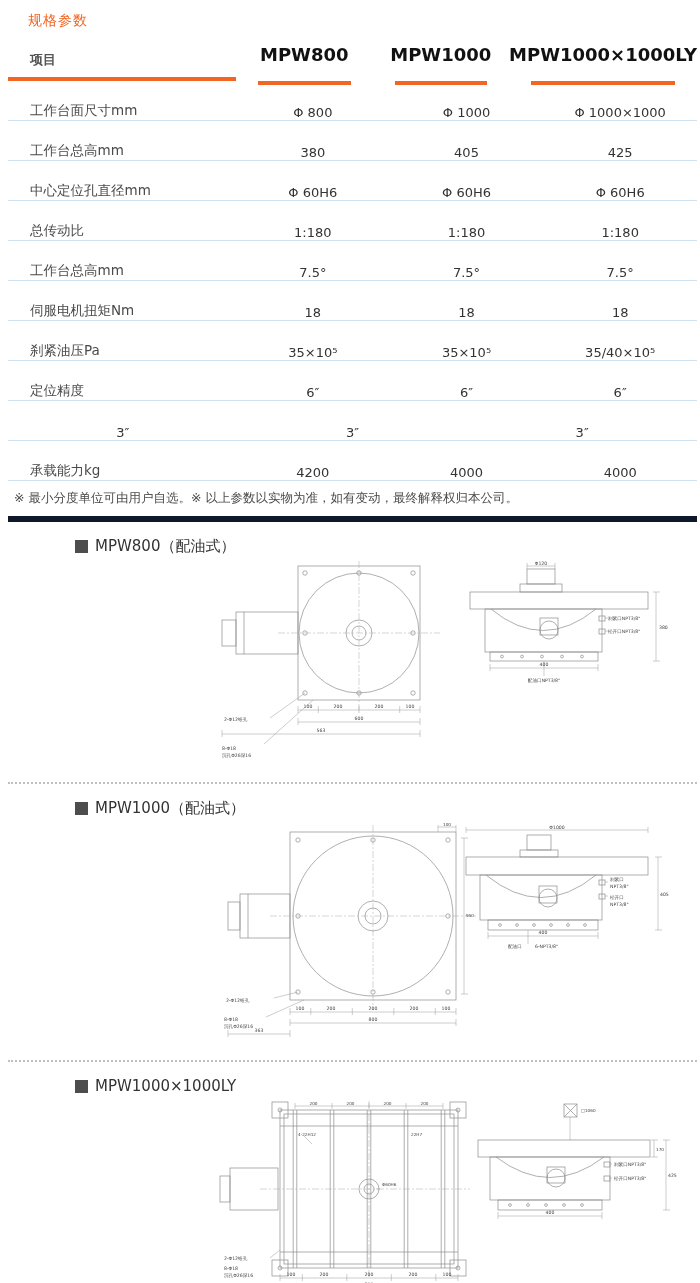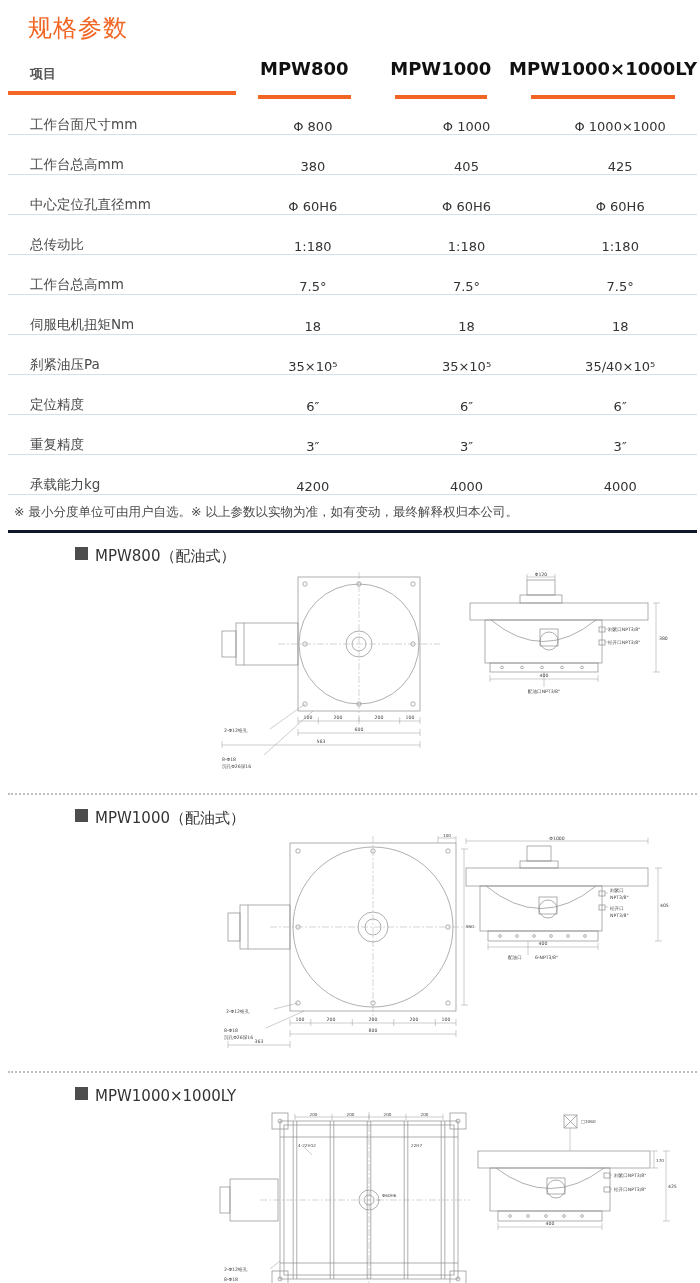--- a/index.html
+++ b/index.html
@@ -5,21 +5,21 @@
   * { margin:0; padding:0; box-sizing:border-box; }
   html,body { background:#fff; }
   body {
     width:700px; height:1283px; overflow:hidden;
     font-family:"DejaVu Sans", sans-serif; color:#333;
     position:relative;
   }
   .page { padding:8px 3px 0 8px; }
 
   .page-title {
-    font-size:24px; color:#f26522; margin:4px 0 14px 20px; font-weight:500;
+    font-size:14px; color:#f26522; margin:4px 0 14px 20px; font-weight:500;
     letter-spacing:1px;
   }
 
   
   .spec-table { width:100%; }
   .thead { display:flex; align-items:flex-end; }
   .thead .cell-label {
     width:228px; font-size:13px; color:#555;
     border-bottom:4px solid #f26522; padding:0 0 8px 22px;font-weight:bold;
   }
@@ -33,26 +33,26 @@
   }
   .trow {
     display:flex; align-items:flex-end; height:40px;
     border-bottom:1px solid #cfe2f1; font-size:13px;
   }
   .trow .cell-label { width:228px; padding-left:22px; color:#4a4a4a; font-size:13.5px; }
   .trow .cell-val { flex:1; text-align:center; color:#333;margin-top:44px; }
 
   .note-bar {
     font-size:12.5px; color:#4a4a4a; padding:9px 0 9px 6px;
-    border-bottom:3px solid #0f172a;
+    border-bottom:6px solid #0f172a;
   }
 
   
   .section { margin-top:14px; }
-  .section-header { display:flex; margin-left:20px; height:20px;padding-left:47px; }
+  .section-header { display:flex; align-items:center; margin-left:20px; height:20px;padding-left:47px; }
   .section-bullet { width:13px; height:13px; background:#4d4d4d; margin-right:7px; }
   .section-title { font-size:15px; color:#333; }
 
   .drawing { display:block; margin-top:4px; }
   .drawing text { font-size:4.6px; fill:#444; }
   .drawing text.sm { font-size:4.2px; }
   .drawing .ln { stroke:#8c8c8c; stroke-width:0.7; fill:none; }
   .drawing .thin { stroke:#9a9a9a; stroke-width:0.5; fill:none; }
   .drawing .cl { stroke:#aaa; stroke-width:0.5; fill:none; stroke-dasharray:7 2 2 2; }
 
@@ -125,21 +125,20 @@
         </div>
 
         <div class="trow">
           <div class="cell-label">定位精度</div>
           <div class="cell-val">6″</div>
           <div class="cell-val">6″</div>
           <div class="cell-val">6″</div>
         </div>
 
         <div class="trow">
-          <div class="cell-label">重复精度</div>
           <div class="cell-val">3″</div>
           <div class="cell-val">3″</div>
           <div class="cell-val">3″</div>
         </div>
 
         <div class="trow">
           <div class="cell-label">承载能力kg</div>
           <div class="cell-val">4200</div>
           <div class="cell-val">4000</div>
           <div class="cell-val">4000</div>

